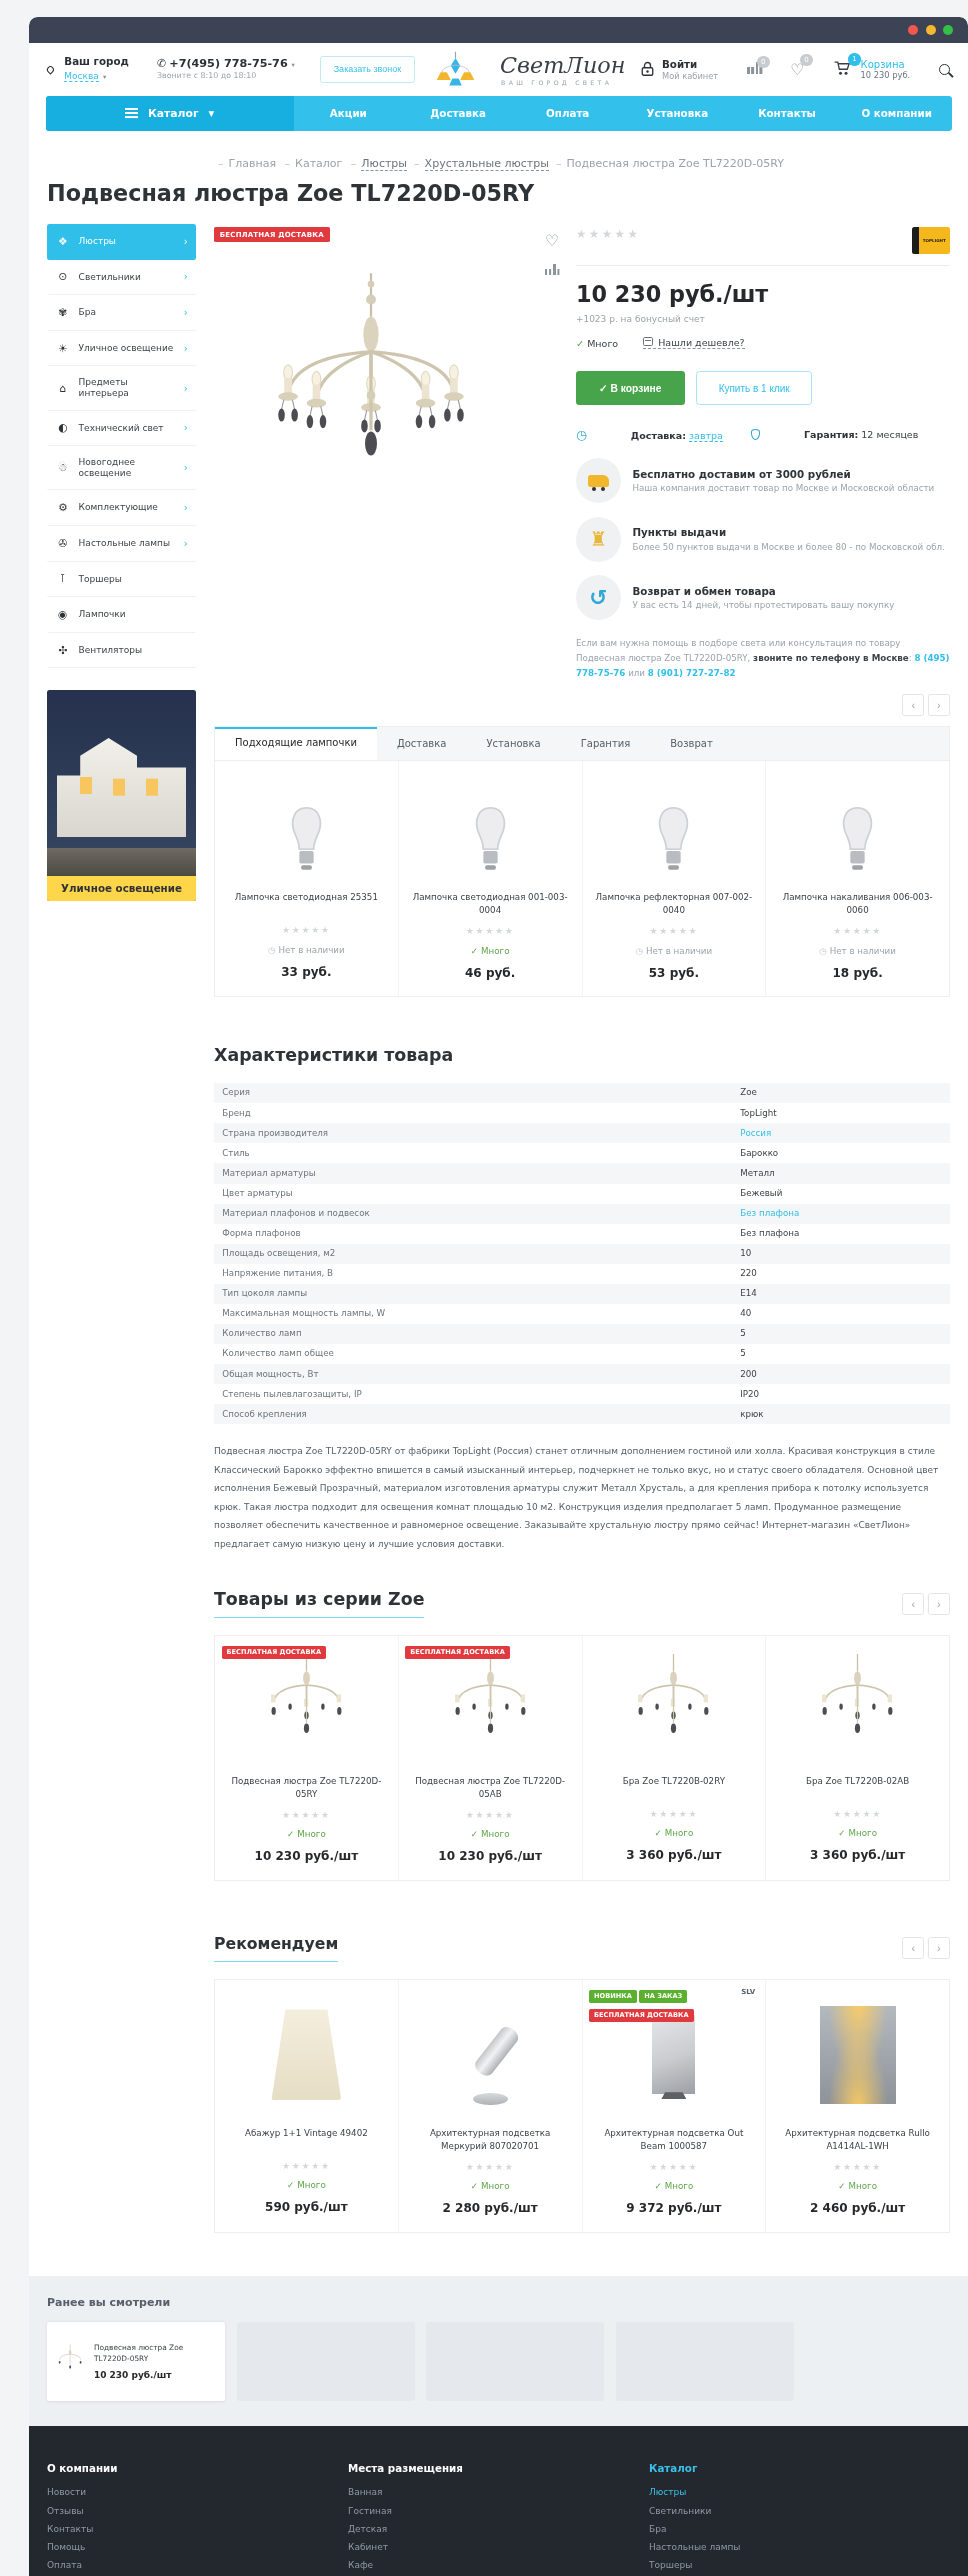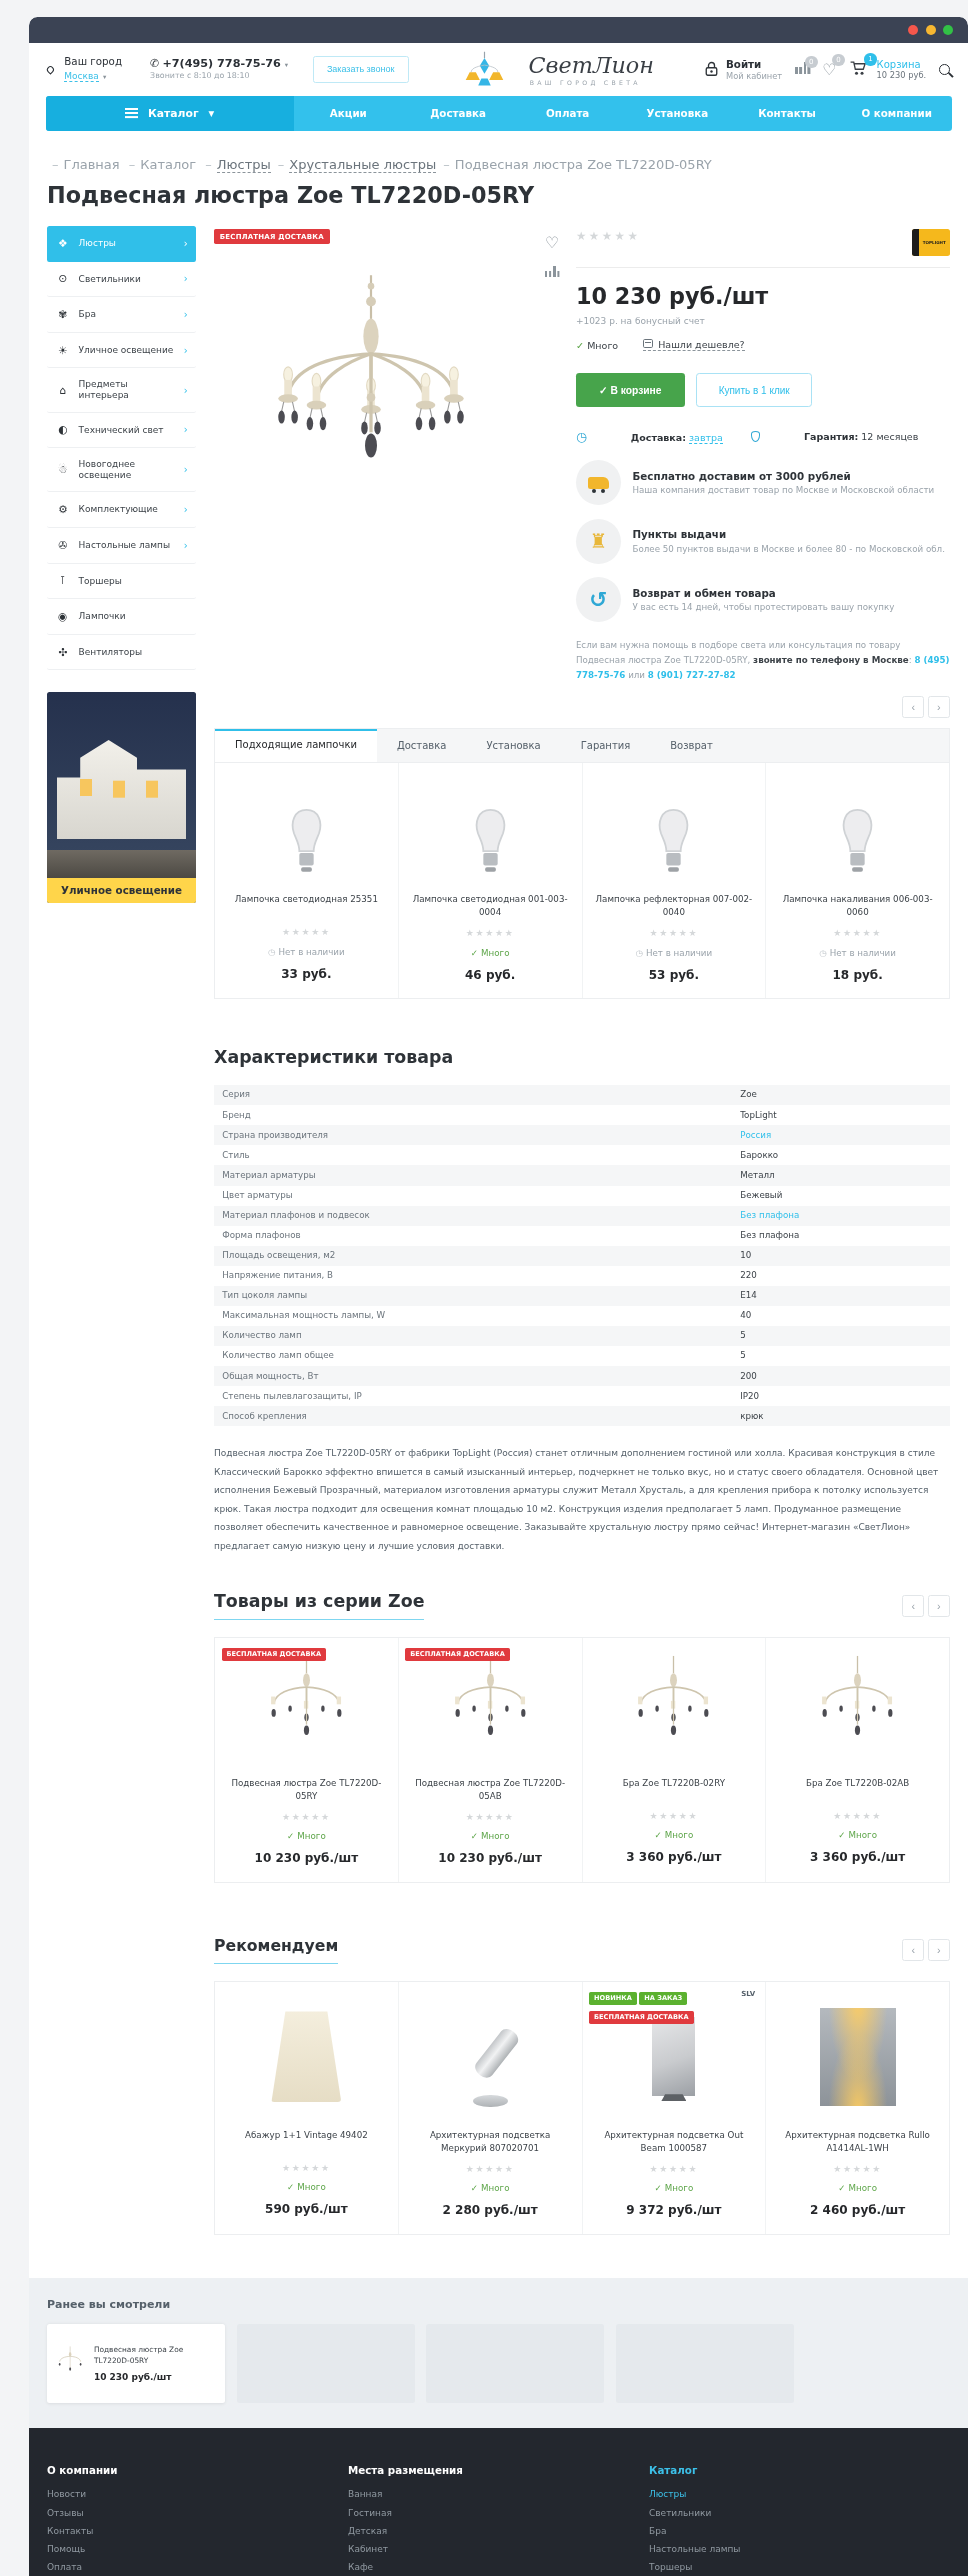--- a/index.html
+++ b/index.html
@@ -9,33 +9,33 @@
   .light { width:10px; height:10px; border-radius:50%; }
   .light.r{background:#f5574c}.light.y{background:#f7b731}.light.g{background:#32c146}
 
   .viewport { background:#fff; }
   .container { margin:0 18px; }
 
   
   .site-header { display:flex; align-items:center; padding:8.3px 18px 6.6px; }
   .hgroup { display:flex; align-items:center; gap:6.6px; }
   .city { line-height:1.25; }
-  .city .lab { font-weight:normal; font-size:10.3px; color:#2b3036; }
+  .city .lab { font-weight:bold; font-size:10.3px; color:#2b3036; }
   .city .val { font-size:9px; color:#3cc0e8; border-bottom:0.8px dashed #3cc0e8; }
   .city .car { font-size:6.6px; color:#8b949b; }
   .pin { width:7.4px; height:7.4px; border:1.7px solid #2b3036; border-radius:50% 50% 50% 0; transform:rotate(-45deg); display:inline-block; margin-right:3.3px; }
   .phone-blk { margin-left:21.5px; line-height:1.3; }
   .phone-blk .ph { font-weight:bold; font-size:11.2px; color:#2b3036; }
   .phone-blk .hrs { font-size:7.9px; color:#9aa3ab; }
   .glyph-ic { font-size:10.8px; color:#2b3036; margin-right:3.3px; }
   .callback { margin-left:18px; border:0.8px solid #bfe9f6; color:#3cc0e8; font-size:9px; padding:7.4px 13.2px; border-radius:2.5px; background:#fff; cursor:pointer; }
   .logo { margin:0 auto; text-align:center; display:flex; align-items:center; gap:6.6px; }
   .logo-text .name { font-family:"DejaVu Serif","Liberation Serif",serif; font-style:italic; font-size:22.3px; color:#3a3f45;margin-left:12px; }
   .logo-text .slogan { font-size:6.2px; letter-spacing:3.3px; color:#9aa3ab; margin-top:0.8px; }
-  .hdr-right { display:flex; align-items:center; gap:13px; }
+  .hdr-right { display:flex; align-items:center; gap:29px; }
   .login-blk { display:flex; gap:6.6px; align-items:center; line-height:1.25; }
   .login-blk .l1 { font-weight:bold; font-size:10.3px; color:#2b3036; }
   .login-blk .l2 { font-size:8.3px; color:#9aa3ab; }
   .cnt-ic { position:relative; display:inline-block; }
   .cnt-badge { position:absolute; top:-5.8px; right:-8.3px; background:#c7ccd1; color:#fff; font-size:7px; min-width:12.4px; height:12.4px; border-radius:50%; display:flex; align-items:center; justify-content:center; }
   .cnt-badge.accent { background:#2fbfea; }
   .heart-g { font-size:15.7px; color:#8b949b; }
   .bars { width:14px; height:12.4px; position:relative; display:inline-block; }
   .bars::before { content:""; position:absolute; bottom:0; left:0; width:2.5px; height:6.6px; background:#8b949b; box-shadow:4.1px 0 0 #8b949b, 12.4px 0 0 #8b949b; }
   .bars::after { content:""; position:absolute; bottom:0; left:8.3px; width:2.5px; height:11.6px; background:#8b949b; }
@@ -48,21 +48,21 @@
   
   .main-nav { display:flex; align-items:stretch; background:#33c1ec; border-radius:3.3px; margin:1.7px 16.5px 0; height:35px; overflow:hidden; }
   .nav-catalog { background:#17afdf; width:248px; display:flex; align-items:center; justify-content:center; gap:10px; color:#fff; font-weight:bold; font-size:10.8px; cursor:pointer; }
   .burger { width:13.2px; height:1.7px; background:#fff; display:inline-block; position:relative; top:-4.1px; }
   .burger::before { content:""; position:absolute; left:0; top:4.1px; width:13.2px; height:1.7px; background:#fff; box-shadow:0 4.1px 0 #fff; }
   .nav-car { font-size:7.4px; }
   .nav-items { flex:1; display:flex; }
   .nav-item { flex:1; display:flex; align-items:center; justify-content:center; color:#fff; font-weight:bold; font-size:10.3px; cursor:pointer; }
 
   
-  .breadcrumb { margin-top:26.5px; font-size:13px; color:#9aa3ab; }
+  .breadcrumb { margin-top:26.5px; font-size:11px; color:#9aa3ab;text-align:center; }
   .crumb { color:#9aa3ab; text-decoration:none; cursor:pointer; }
   .crumb .sep { margin:0 5px; color:#b9c0c6; }
   .crumb.dd .lbl { border-bottom:0.8px dashed #8b949b; color:#6b747c; }
   .crumb.dd .car { font-size:6.6px; }
   .page-title { font-size:22.3px; font-weight:bold; color:#2e3338; margin:10px 0 18px; }
 
   
   .layout { display:flex; gap:18px; align-items:flex-start; }
   .sidebar { width:149px; flex:0 0 149px; }
   .side-item { display:flex; align-items:center; gap:8.3px; padding:10.8px 8.3px; border-bottom:0.8px solid #eef0f2; font-size:9px; color:#3c4248; cursor:pointer; border-radius:2.5px; }

